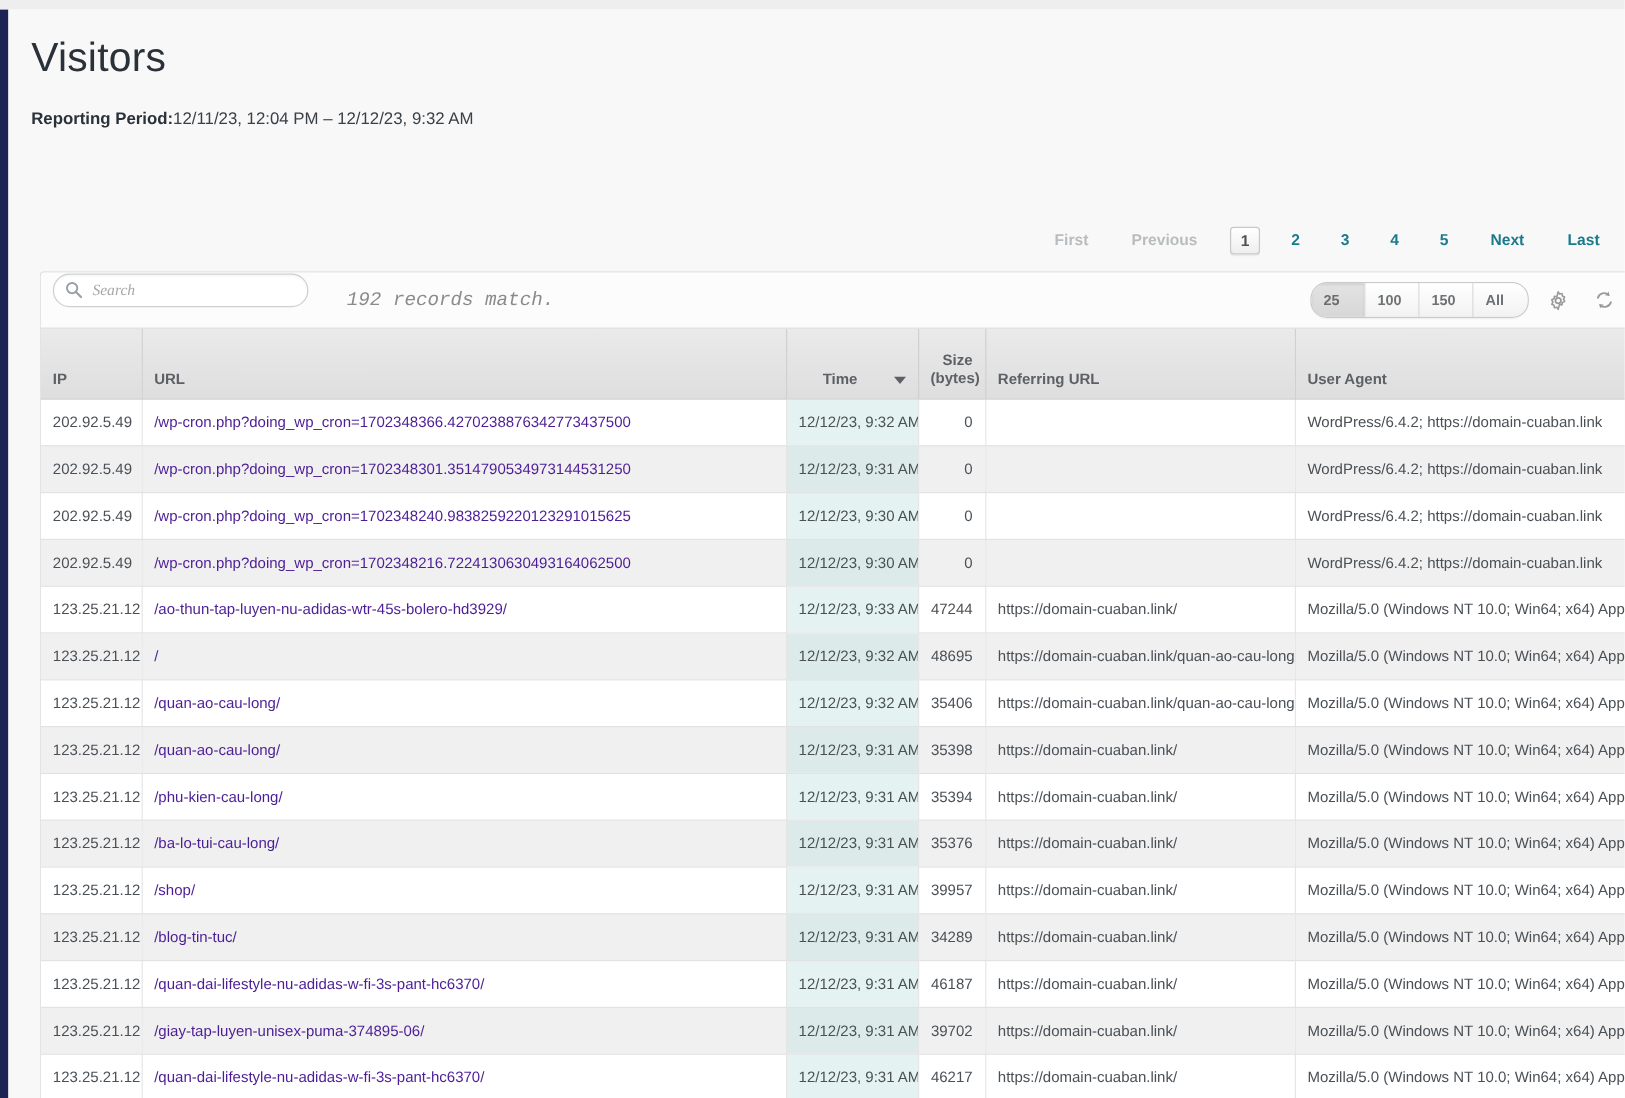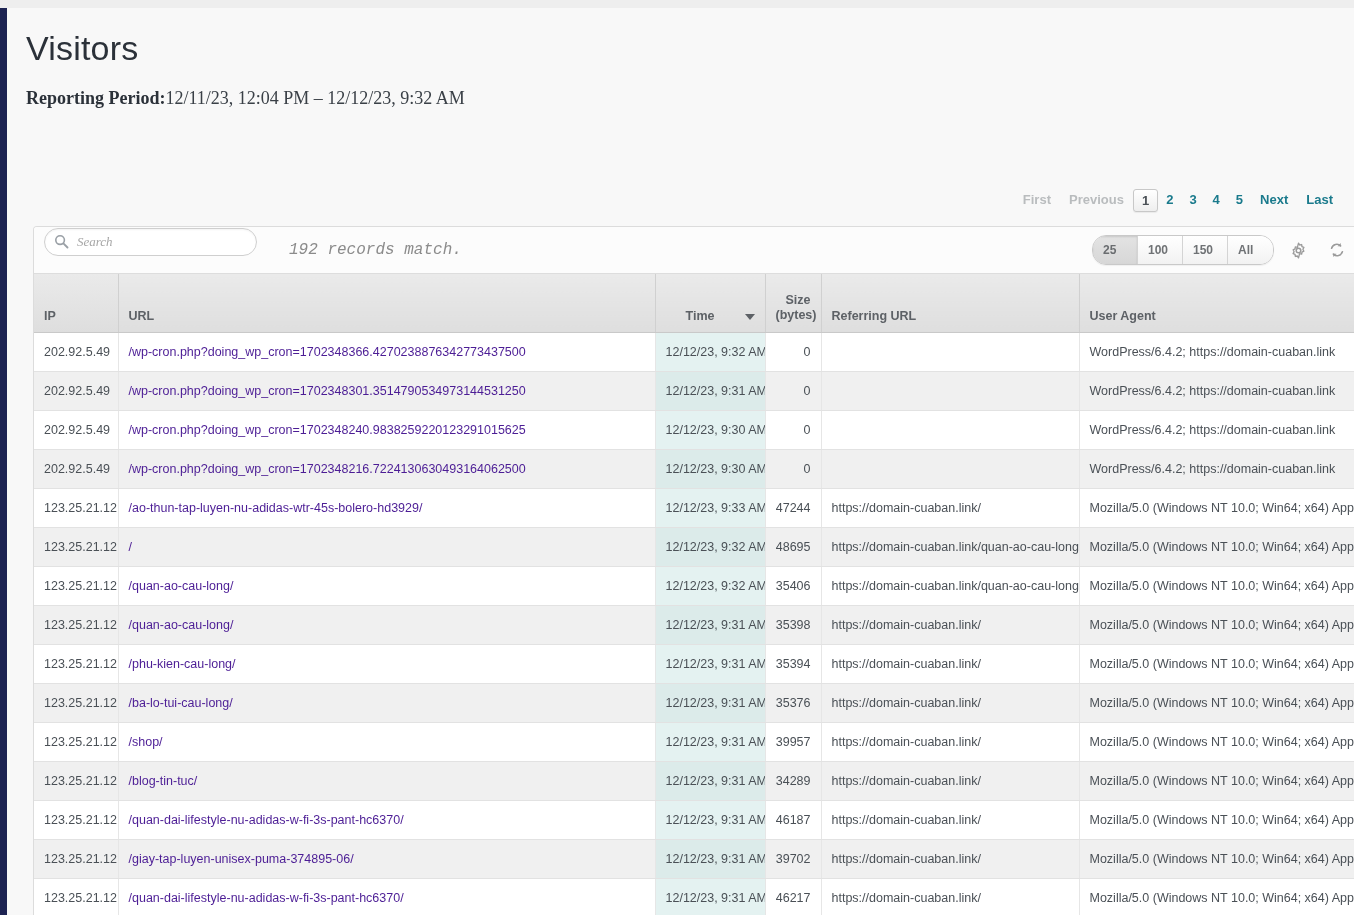--- a/index.html
+++ b/index.html
@@ -45,35 +45,34 @@
     line-height: 44px;
   }
   .subtitle {
     margin-top: 26px;
     font-size: 13.5px;
     color: #3a4047;
     line-height: 18px;
   }
   .meta {
     margin-top: 19px;
-    font-size: 18px;
+    font-size: 14px;
     color: #3a4047;
     line-height: 18.5px;
-    font-family: Liberation Serif, serif;
   }
   .meta b { font-weight: bold; color: #2b3139; }
 
   
   .pagination {
     position: absolute;
     top: 178px;
     right: 12px;
     display: flex;
     align-items: center;
-    gap: 0;
+    gap: 18px;
     font-size: 13px;
   }
   .pagination .pg {
     color: #1a7a8c;
     font-weight: bold;
     padding: 0 9px;
     cursor: pointer;
     line-height: 28px;
     text-decoration: none;
   }

